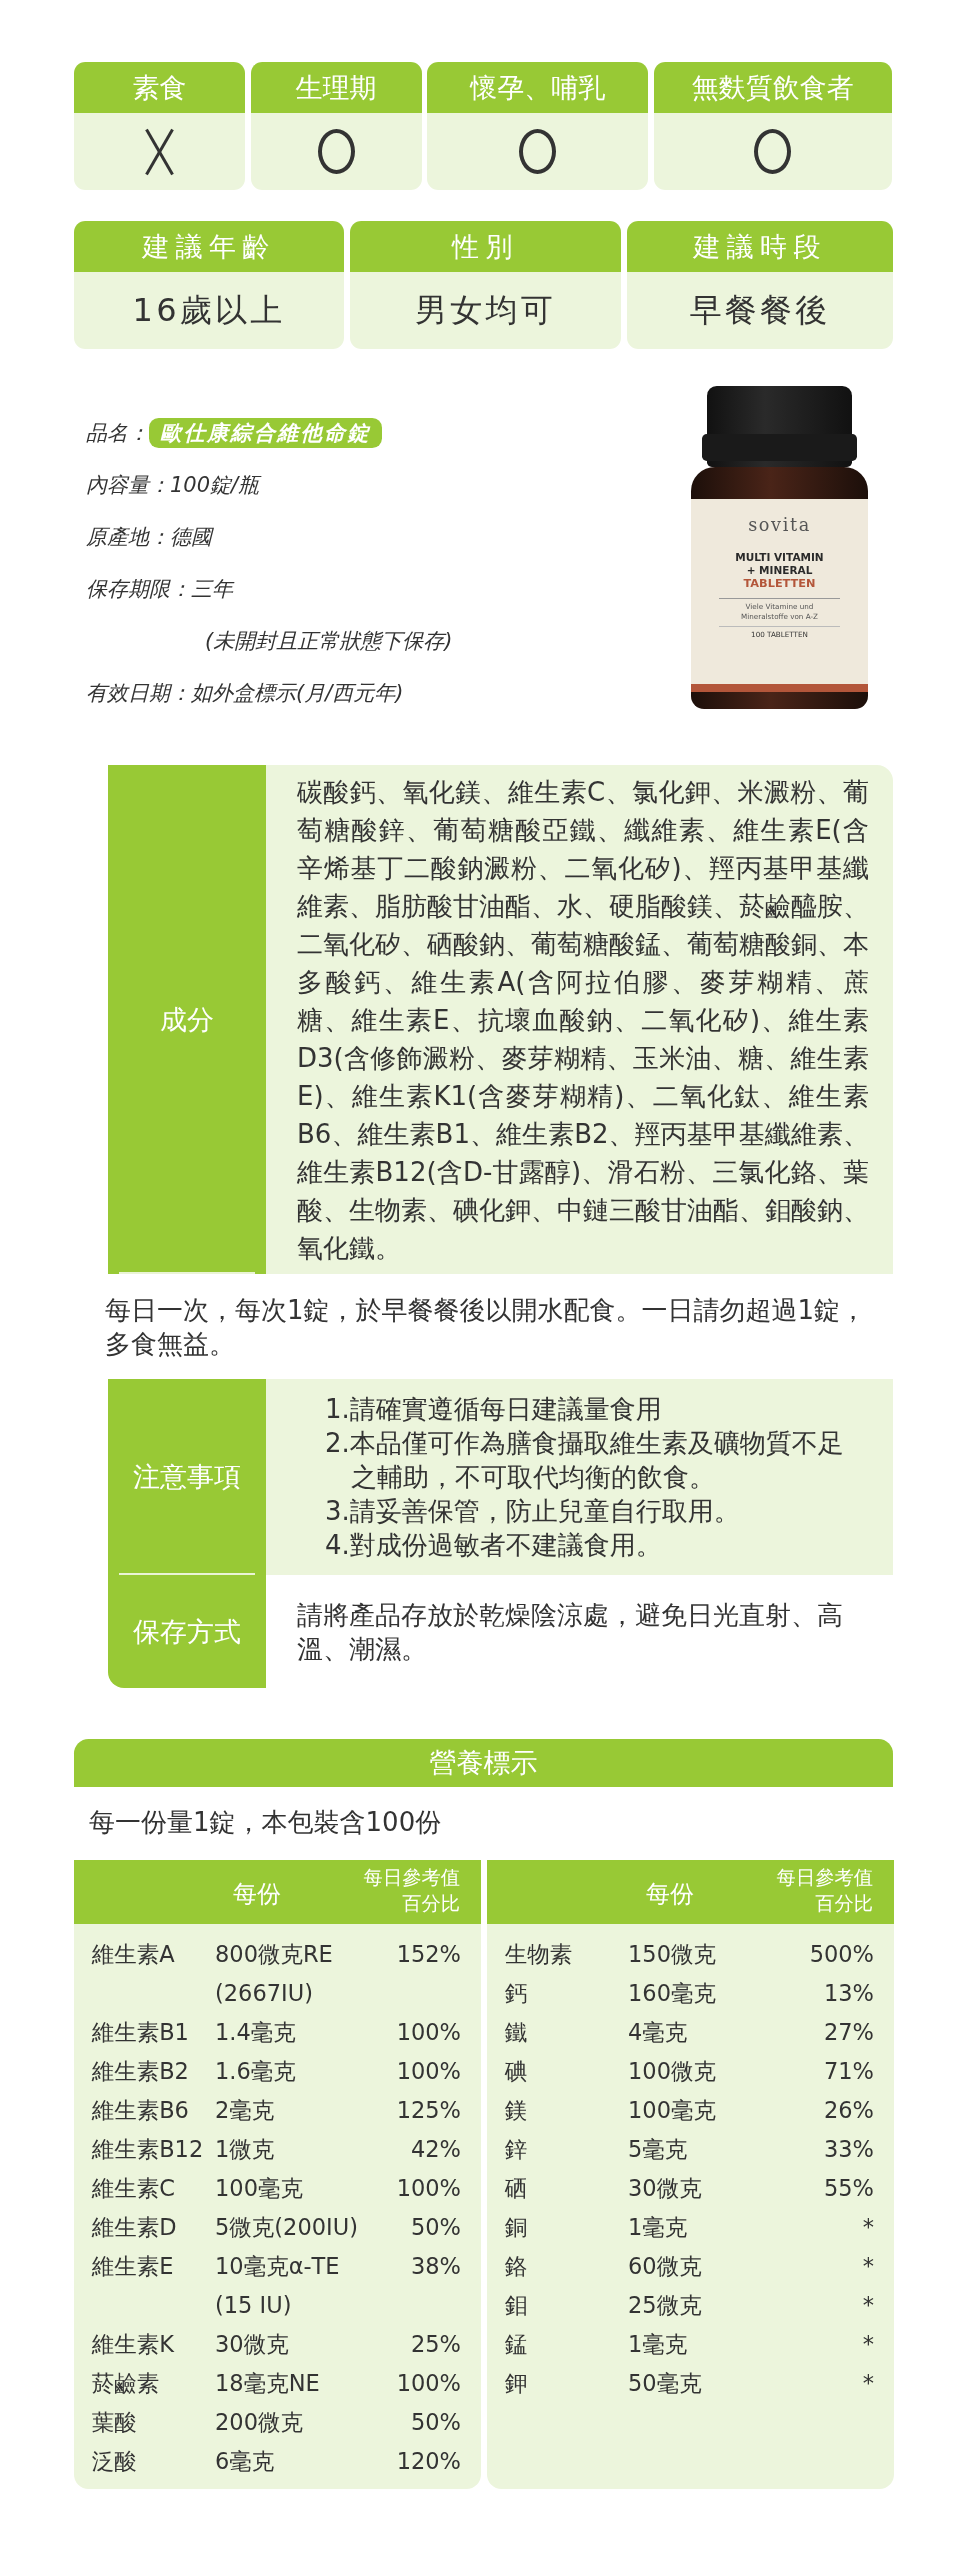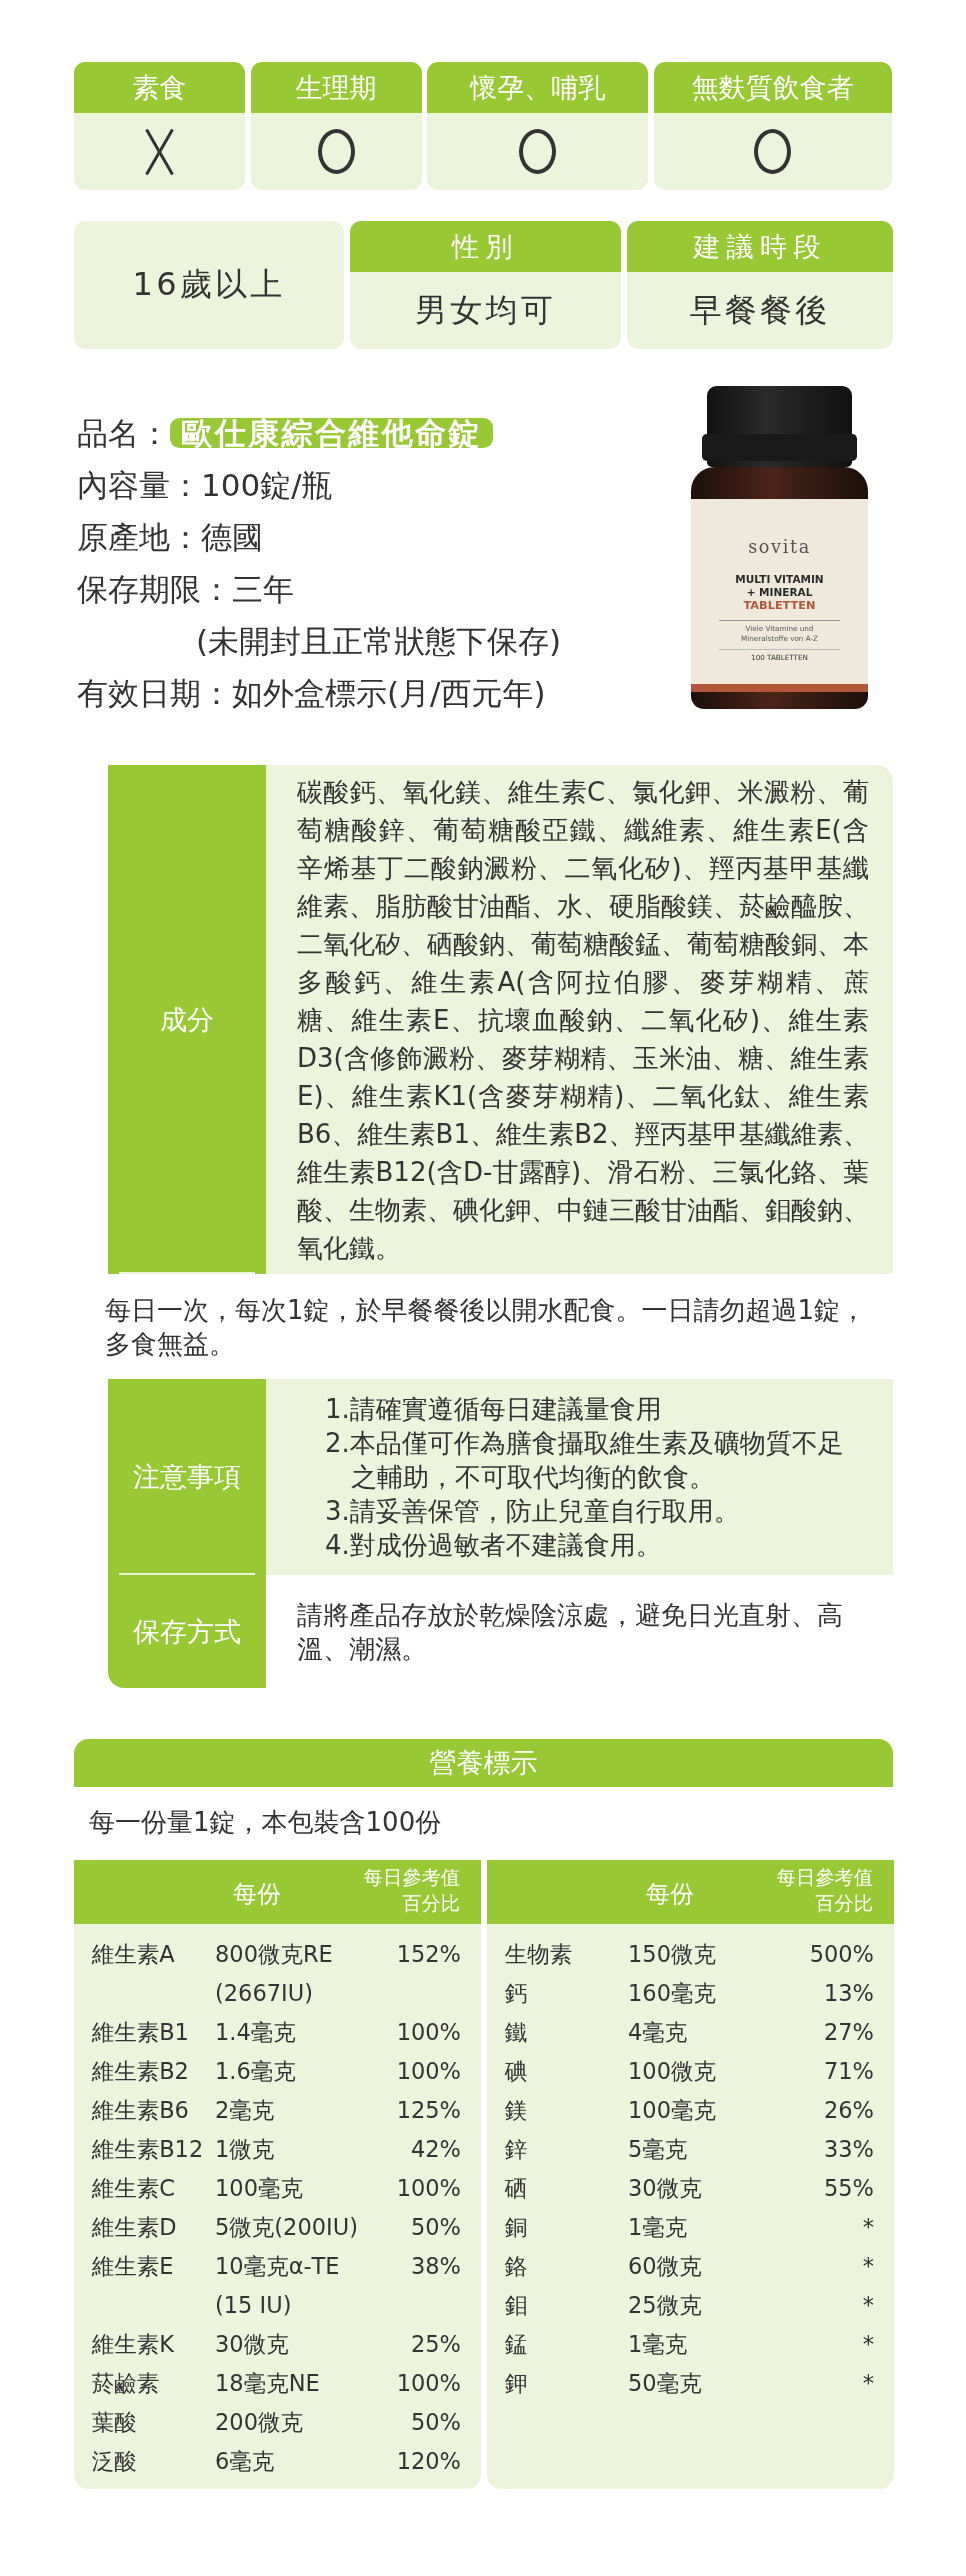--- a/index.html
+++ b/index.html
@@ -19,31 +19,31 @@
   #row2 { top: 221px; height: 128px; }
   #row2 .badge-head { height: 51px; letter-spacing: 6.4px; }
   #row2 .badge-body { font-size: 32px; letter-spacing: 3.2px; }
   .mark-x { width: 45px; height: 45px; position: relative; }
   .mark-x::before, .mark-x::after { content: ""; position: absolute; left: 21px; top: -3.2px; width: 3.2px; height: 52px; background: #333; }
   .mark-x::before { transform: rotate(30deg); }
   .mark-x::after { transform: rotate(-30deg); }
   .mark-o { width: 37px; height: 45px; border: 4px solid #333; border-radius: 50%; }
 
   
-  .info { position: absolute; left: 77px; top: 407px; font-size: 31px; line-height: 52px; color: var(--text); }
+  .info { position: absolute; left: 86px; top: 407px; font-size: 21px; line-height: 52px; color: var(--text); font-style: italic; }
   .info-line { display: flex; align-items: center; white-space: nowrap; }
   .product-pill { background: var(--green); color: #fff; border-radius: 9.7px; padding: 0 11.3px; height: 30px; display: inline-flex; align-items: center; letter-spacing: 2.4px; font-weight: bold; }
   .indent { padding-left: 119px; }
 
   
   .bottle { position: absolute; left: 691px; top: 386px; width: 177px; height: 338px; }
   .cap { position: absolute; left: 16px; top: 0; width: 145px; height: 81px; background: linear-gradient(90deg,#111,#2a2a2a 40%,#111); border-radius: 9.7px 9.7px 4.8px 4.8px; }
   .cap-ring { position: absolute; left: 11.3px; top: 48px; width: 155px; height: 27px; background: #1a1a1a; border-radius: 4.8px; }
   .jar { position: absolute; left: 0; top: 81px; width: 177px; height: 242px; background: linear-gradient(90deg,#1c0f0a,#4a2418 45%,#1c0f0a); border-radius: 24px 24px 13px 13px; }
-  .label { position: absolute; left: 0; top: 113px; width: 177px; height: 193px; background: #efe9dc; display: flex; flex-direction: column; align-items: center; border-bottom: 8px solid #b3563a; justify-content: center; }
+  .label { position: absolute; left: 0; top: 113px; width: 177px; height: 193px; background: #efe9dc; display: flex; flex-direction: column; align-items: center; border-bottom: 8px solid #b3563a; }
   .lbl-brand { font-family: "DejaVu Serif", serif; font-size: 17.7px; color: #555; margin-top: 16px; letter-spacing: 1.6px; }
   .lbl-title { font-size: 10.5px; font-weight: bold; color: #2a2a2a; margin-top: 16px; text-align: center; line-height: 13px; }
   .lbl-red { font-size: 11.3px; font-weight: bold; color: #b3563a; line-height: 14.5px; }
   .lbl-sub { font-size: 7.2px; color: #555; text-align: center; margin-top: 6.4px; line-height: 9.7px; border-top: 0.8px solid #999; padding-top: 3.2px; width: 121px; }
   .lbl-count { font-size: 7.2px; color: #333; margin-top: 4.8px; border-top: 0.8px solid #bbb; padding-top: 3.2px; width: 121px; text-align: center; }
 
   
   .spec { position: absolute; left: 74px; top: 765px; width: 819px; border-radius: 16px; overflow: hidden; }
   .spec-row { display: flex; position: relative; }
   .spec-label { width: 158px; background: var(--green); color: #fff; font-size: 27px; display: flex; align-items: center; justify-content: center; position: relative; margin-left: 34px; }
@@ -95,20 +95,21 @@
   <div class="badge" style="width:238px">
     <div class="badge-head">無麩質飲食者</div>
     <div class="badge-body">
         <div class="mark-o"></div>
       </div>
   </div>
 </div>
 
 <div class="badge-row" id="row2">
   <div class="badge" style="width:270px">
+    <div class="badge-head">建議年齡</div>
     <div class="badge-body">16歲以上</div>
   </div>
   <div class="badge" style="width:272px">
     <div class="badge-head">性別</div>
     <div class="badge-body">男女均可</div>
   </div>
   <div class="badge" style="width:266px">
     <div class="badge-head">建議時段</div>
     <div class="badge-body">早餐餐後</div>
   </div>

